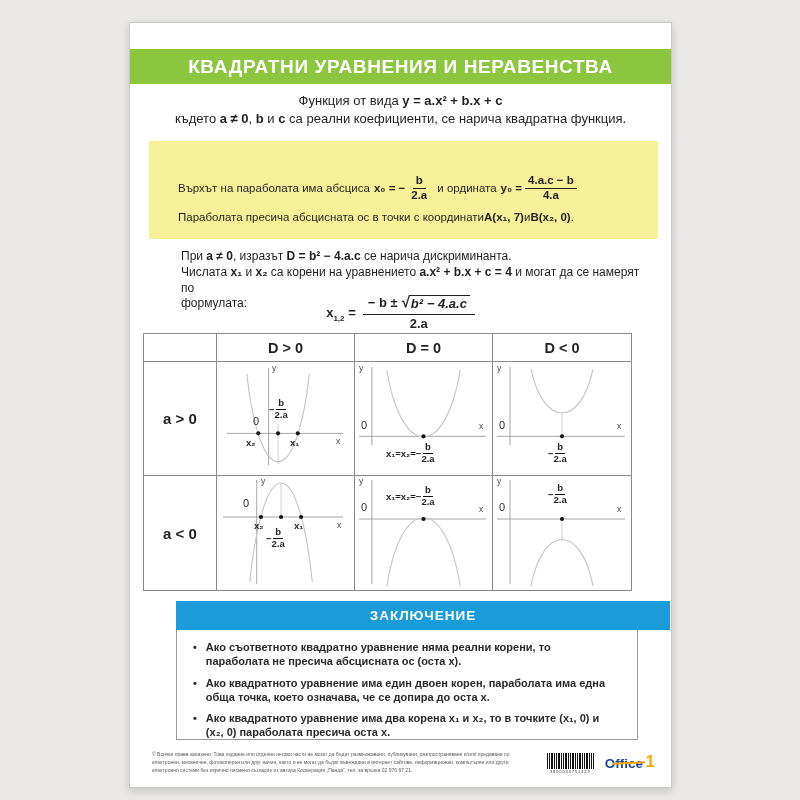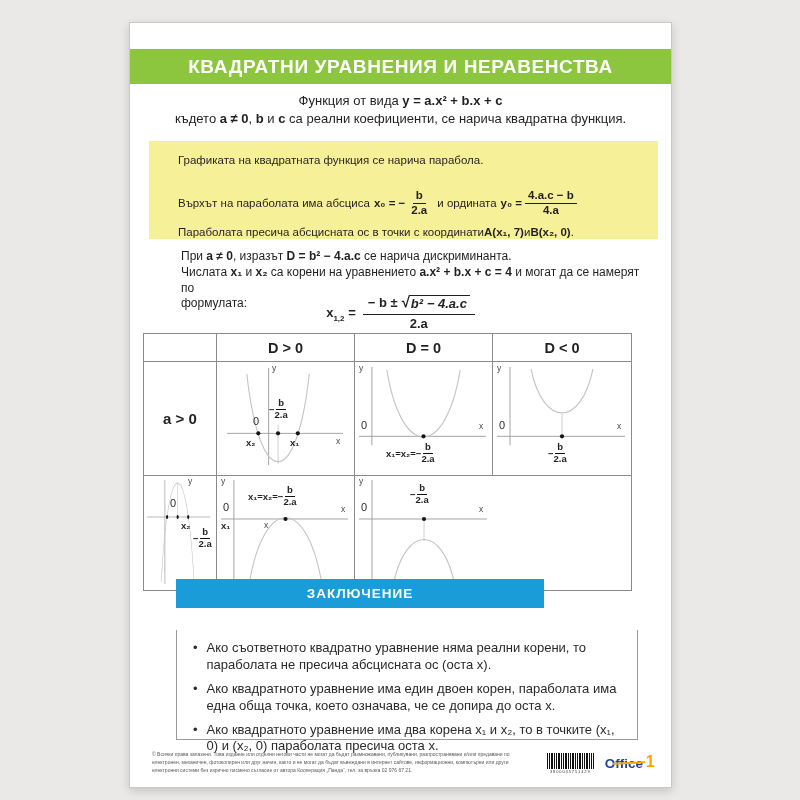--- a/index.html
+++ b/index.html
@@ -58,26 +58,26 @@
   .gcell svg{position:absolute;left:0;top:0;width:100%;height:100%;}
   .glab{position:absolute;font-size:8.5px;color:#4a4a4a;}
   .gzero{position:absolute;font-size:11px;color:#2c2c2c;}
   .groot{position:absolute;font-weight:bold;font-size:9.5px;}
   .gfrac{position:absolute;display:flex;align-items:center;font-weight:bold;font-size:9.5px;}
   .gfrac .stk,.droot .stk{display:inline-flex;flex-direction:column;align-items:center;line-height:1.15;}
   .gfrac .stk .num,.droot .stk .num{border-bottom:1px solid #111;padding:0 2px;}
   .droot{position:absolute;display:flex;align-items:center;font-weight:bold;font-size:9.5px;}
 
   
-  .concl-bar{position:absolute;left:46px;top:556px;width:368px;height:29px;background:var(--blue);
+  .concl-bar{position:absolute;left:46px;top:578px;width:494px;height:29px;background:var(--blue);
              display:flex;align-items:center;justify-content:center;}
   .concl-bar span{color:#fff;font-weight:bold;font-size:13.5px;letter-spacing:1px;}
   .concl-box{position:absolute;left:46px;top:607px;width:462px;height:110px;border:1px solid #9a9a9a;
              border-top:none;padding:10px 20px 0 16px;}
-  .bullet{display:flex;gap:9px;font-weight:normal;font-size:13px;line-height:1.3;margin-bottom:7px;color:#2a2a2a;}
+  .bullet{display:flex;gap:9px;font-weight:bold;font-size:11px;line-height:1.3;margin-bottom:7px;color:#2a2a2a;}
   .bullet::before{content:"•";flex:none;}
 
   
   .footer{position:absolute;left:22px;top:722px;width:506px;height:36px;display:flex;align-items:center;}
   .fineprint{width:400px;font-size:5px;line-height:1.55;color:#5a5a5a;}
   .bc-wrap{margin-left:14px;width:47px;}
   .barcode{width:47px;height:16px;background:
       repeating-linear-gradient(90deg,#111 0 1px,#fff 1px 2px,#111 2px 2.6px,#fff 2.6px 4.4px,#111 4.4px 6px,#fff 6px 7px);}
   .bc-digits{font-size:4px;letter-spacing:.9px;text-align:center;color:#333;}
   .logo{margin-left:11px;position:relative;width:56px;height:20px;}
@@ -94,21 +94,20 @@
   <div class="banner">
     <span>КВАДРАТНИ УРАВНЕНИЯ И НЕРАВЕНСТВА</span>
   </div>
 
   <div class="intro">
     <div>Функция от вида <b>y = a.x² + b.x + c</b></div>
     <div>където <b>a ≠ 0</b>, <b>b</b> и <b>c</b> са реални коефициенти, се нарича квадратна функция.</div>
   </div>
 
   <div class="ybox">
-    <div class="row">Графиката на квадратната функция се нарича парабола.</div>
     <div class="row row2">
       <span>Върхът на параболата има абсциса</span>
         <span class="gap"></span>
       <b>x₀ = −</b>
       <span class="frac">
         <span class="num">b</span>
         <span class="den">2.a</span>
       </span>
         <span class="gap"></span>
       <span>и ордината</span>
@@ -206,20 +205,21 @@
       <span class="gzero" style="left:6px;top:57px">0</span>
       <span class="gfrac" style="left:55px;top:80px">
         <span>−</span>
           <span class="stk">
             <span class="num">b</span>
             <span>2.a</span>
           </span>
       </span>
     </div>
 
+    <div class="cell rcell lr">a &lt; 0</div>
 
     <div class="cell gcell lr">
       <svg viewBox="0 0 138 114" preserveAspectRatio="none">
         <line x1="40" y1="4" x2="40" y2="108" stroke="var(--axis)" stroke-width="0.9"></line>
         <line x1="6" y1="41" x2="127" y2="41" stroke="var(--axis)" stroke-width="0.9"></line>
         <line x1="64.5" y1="8" x2="64.5" y2="41" stroke="var(--curve)" stroke-width="0.8"></line>
         <path d="M 33 106 C 47 -26, 82 -26, 96 106" fill="none" stroke="var(--curve)" stroke-width="1.1"></path>
         <circle cx="44.3" cy="41" r="2.1" fill="#151515"></circle>
           <circle cx="64.5" cy="41" r="2.1" fill="#151515"></circle>
           <circle cx="84.7" cy="41" r="2.1" fill="#151515"></circle>

